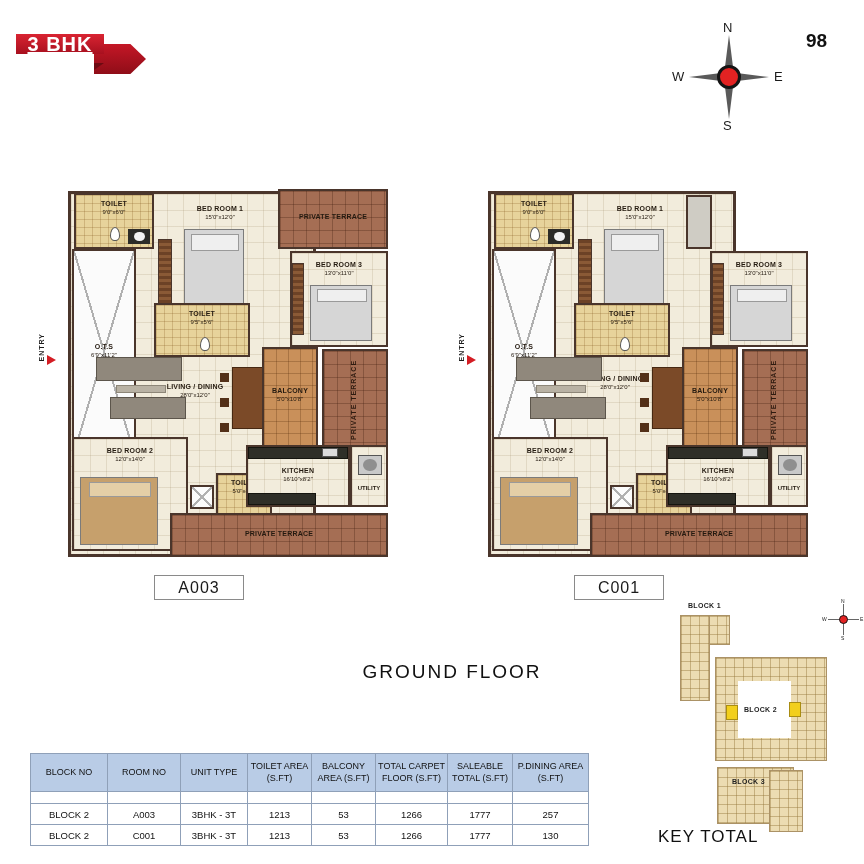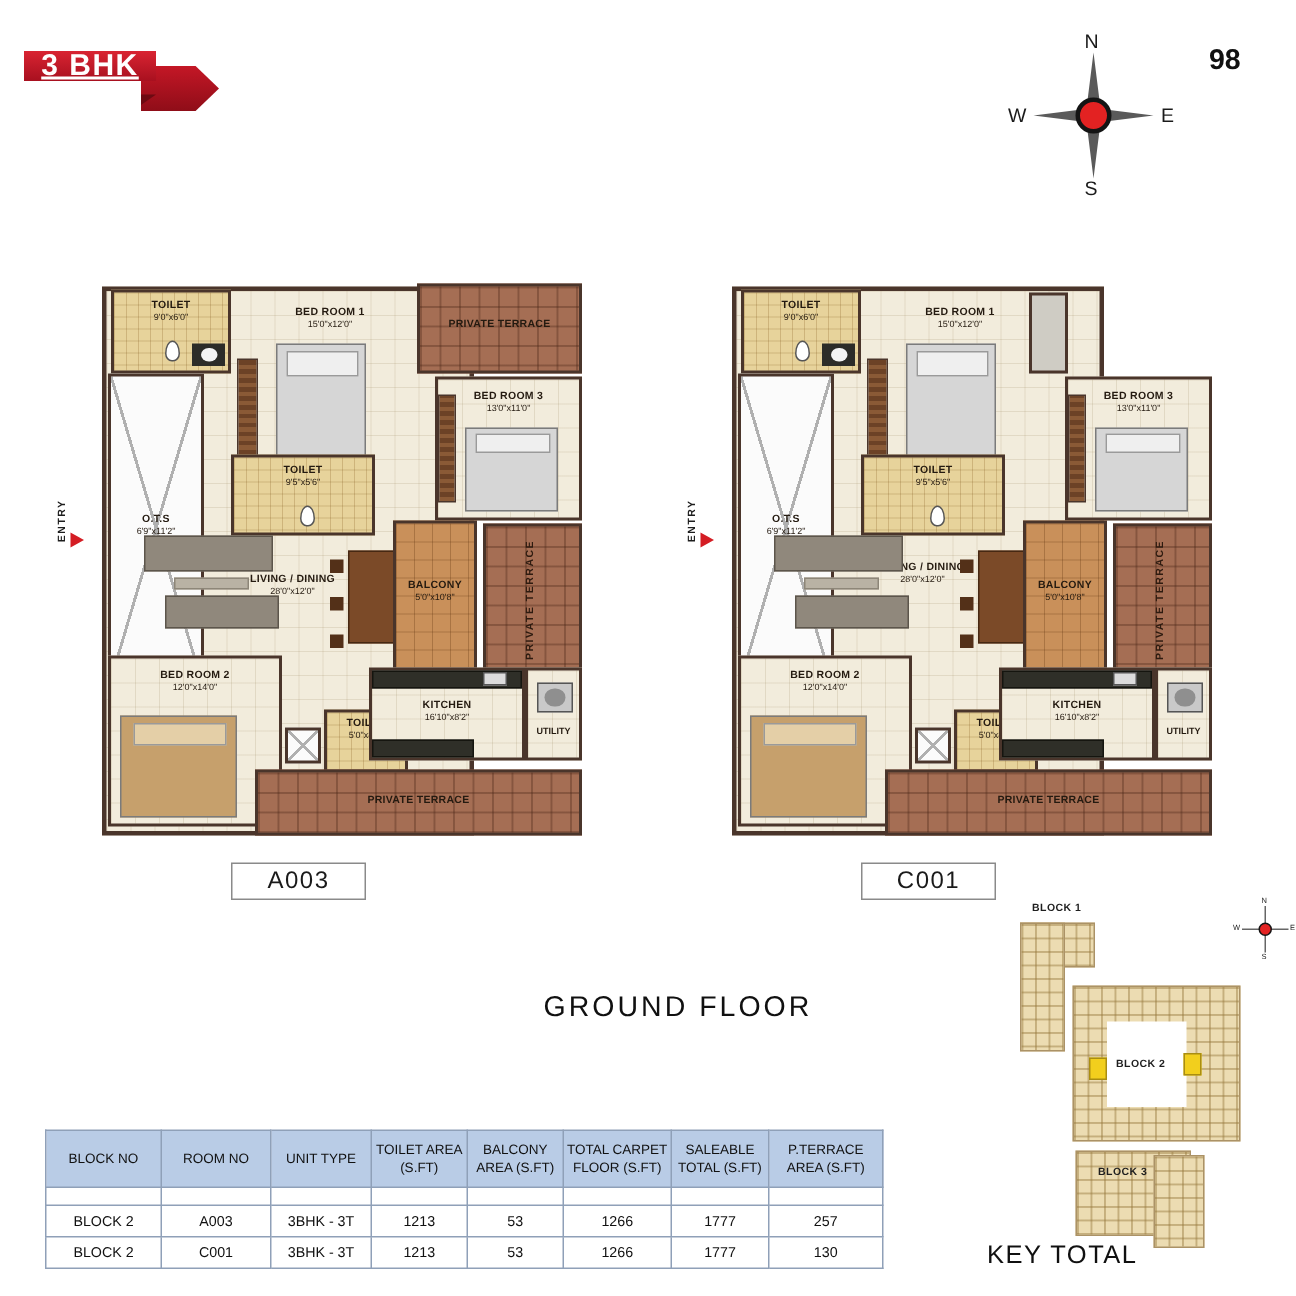--- a/index.html
+++ b/index.html
@@ -415,21 +415,21 @@
     </colgroup>
     <thead>
       <tr>
         <th>BLOCK NO</th>
         <th>ROOM NO</th>
         <th>UNIT TYPE</th>
         <th>TOILET AREA (S.FT)</th>
         <th>BALCONY AREA (S.FT)</th>
         <th>TOTAL CARPET FLOOR (S.FT)</th>
         <th>SALEABLE TOTAL (S.FT)</th>
-        <th>P.TERRACE AREA (S.FT)</th>
+        <th>P.DINING AREA (S.FT)</th>
       </tr>
     </thead>
     <tbody>
       <tr class="spacer">
         <td></td>
           <td></td>
           <td></td>
           <td></td>
         <td></td>
           <td></td>

